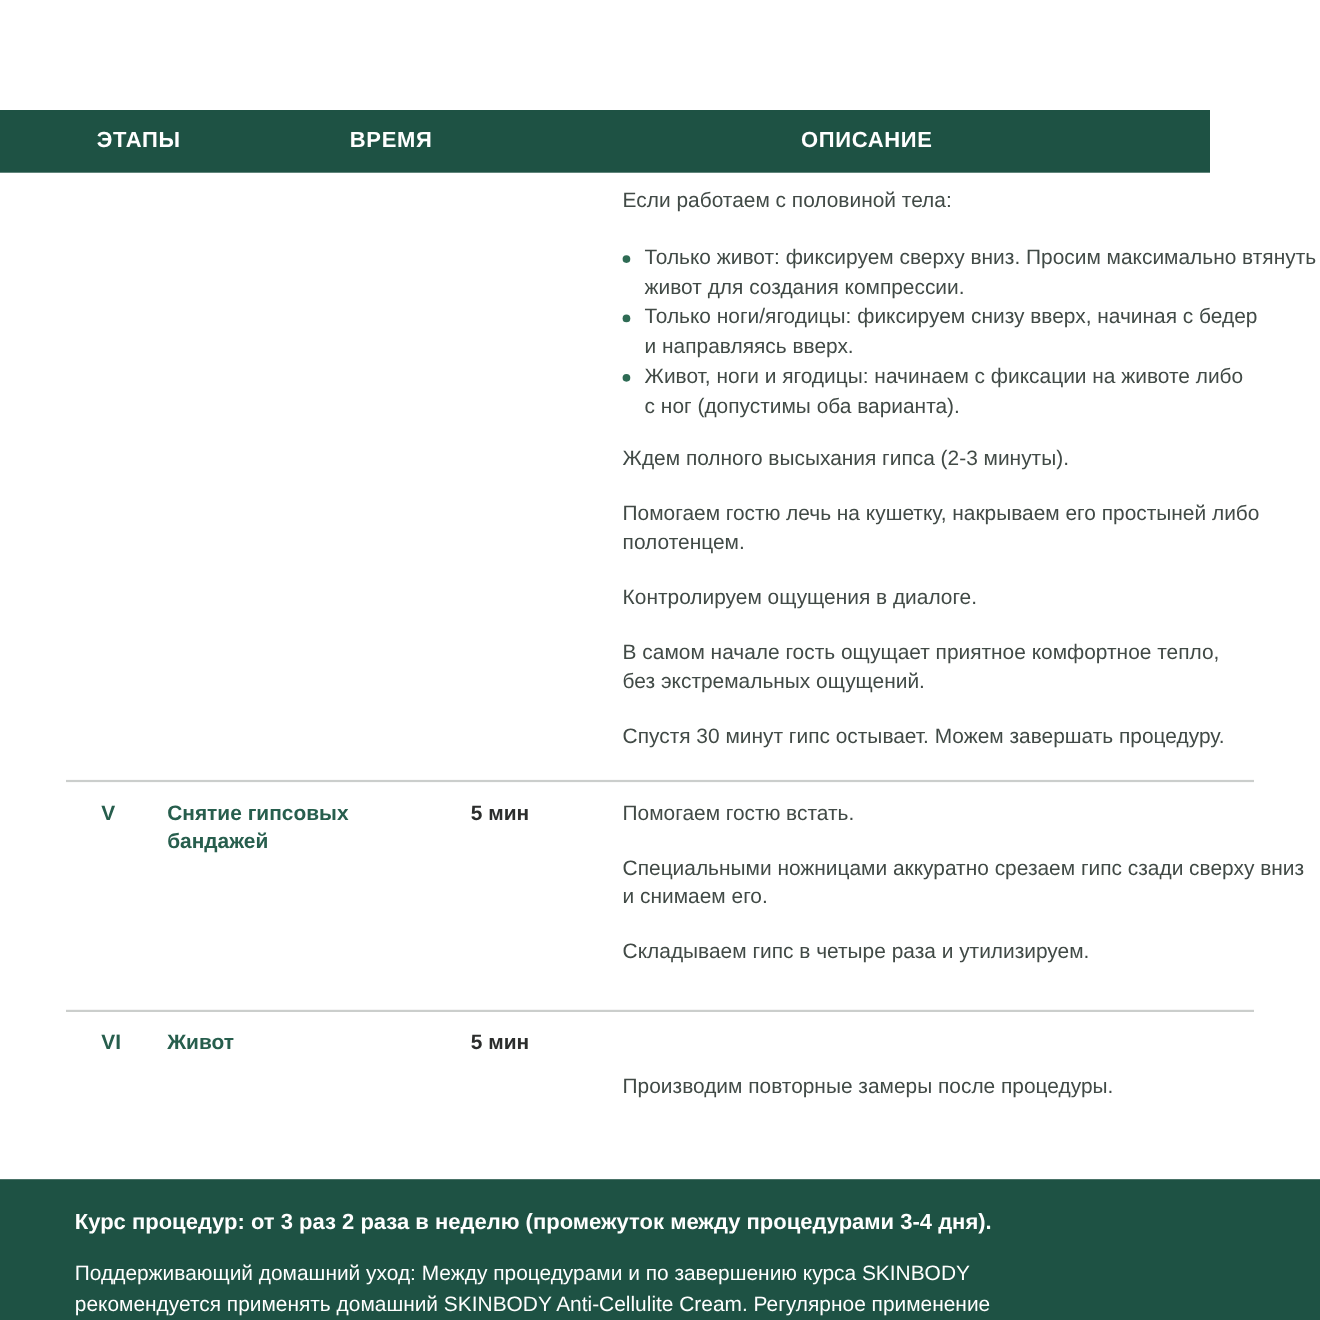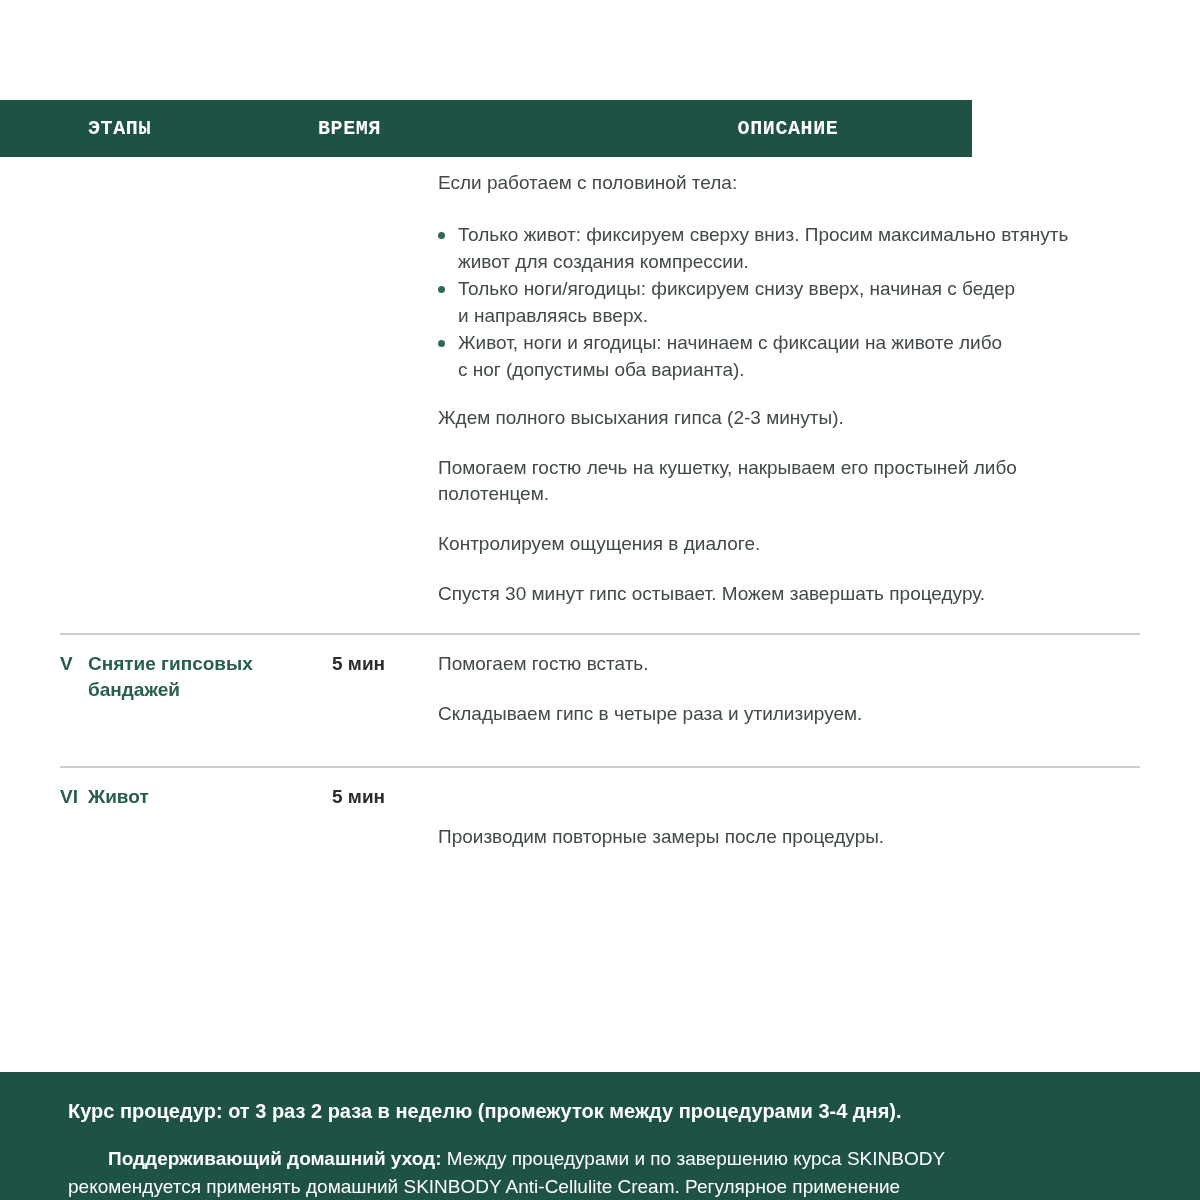--- a/index.html
+++ b/index.html
@@ -11,42 +11,42 @@
     background: #ffffff;
     font-family: "Liberation Sans", sans-serif;
     color: #414a46;
     overflow: hidden;
   }
 
   
   .header-bar {
     position: absolute;
     top: 100px; left: 0;
-    width: 972px; height: 57px;
+    width: 1100px; height: 57px;
     background: #1e5244;
-    font-family: Liberation Mono, monospace;
   }
   .header-bar .hcol {
     position: absolute;
     top: 0; height: 57px;
     display: flex; align-items: center;
     color: #ffffff;
     font-size: 20px;
     font-weight: 700;
     letter-spacing: 0.6px;
   }
   .h-stages { left: 88px; }
   .h-time   { left: 318px; }
   .h-desc   { left: 438px; width: 700px; justify-content: center; }
 
   
   .table { position: absolute; top: 157px; left: 0; width: 1200px; }
   .row {
     display: grid;
     grid-template-columns: 60px 28px 244px 106px 1fr;
+    gap: 32px;
   }
   .cell { min-width: 0; }
   .numeral-cell, .name-cell {
     color: #275e4d;
     font-size: 19px;
     font-weight: 700;
     line-height: 26px;
   }
   .name-cell { white-space: pre-line; }
   .time-cell {
@@ -104,21 +104,21 @@
     font-weight: 700;
     line-height: 26px;
     white-space: pre-line;
   }
   .footer .home-care {
     margin-top: 21px;
     font-size: 19px;
     line-height: 28px;
     white-space: pre-line;
   }
-  .footer .home-care .lead { font-weight: 700; margin-left: 40px; }
+  .footer .home-care .lead { font-weight: 400; }
 </style>
 </head>
 <body>
 
 <div class="page">
 
   <div class="header-bar">
     <div class="hcol h-stages">ЭТАПЫ</div>
     <div class="hcol h-time">ВРЕМЯ</div>
     <div class="hcol h-desc">ОПИСАНИЕ</div>
@@ -138,34 +138,38 @@
 живот для создания компрессии.</li>
           <li>Только ноги/ягодицы: фиксируем снизу вверх, начиная с бедер
 и направляясь вверх.</li>
           <li>Живот, ноги и ягодицы: начинаем с фиксации на животе либо
 с ног (допустимы оба варианта).</li>
         </ul>
         <p class="para">Ждем полного высыхания гипса (2-3 минуты).</p>
         <p class="para">Помогаем гостю лечь на кушетку, накрываем его простыней либо
 полотенцем.</p>
         <p class="para">Контролируем ощущения в диалоге.</p>
+        <p class="para">В самом начале гость ощущает приятное комфортное тепло,
+без экстремальных ощущений.</p>
         <p class="para">Спустя 30 минут гипс остывает. Можем завершать процедуру.</p>
       </div>
     </div>
 
     <div class="divider"></div>
 
     <div class="row row-v">
       <div class="cell"></div>
       <div class="cell numeral-cell">V</div>
       <div class="cell name-cell">Снятие гипсовых
 бандажей</div>
       <div class="cell time-cell">5 мин</div>
       <div class="cell desc-cell">
         <p class="para">Помогаем гостю встать.</p>
+        <p class="para">Специальными ножницами аккуратно срезаем гипс сзади сверху вниз
+и снимаем его.</p>
         <p class="para">Складываем гипс в четыре раза и утилизируем.</p>
       </div>
     </div>
 
     <div class="divider"></div>
 
     <div class="row row-vi">
       <div class="cell"></div>
       <div class="cell numeral-cell">VI</div>
       <div class="cell name-cell">Живот</div>

